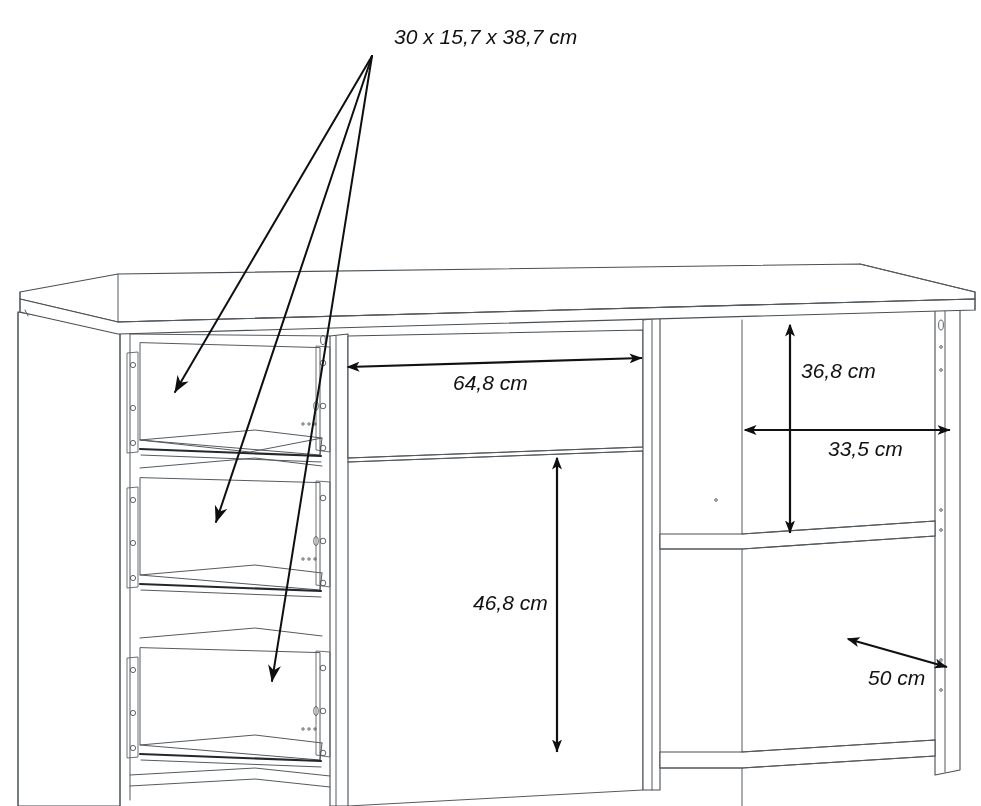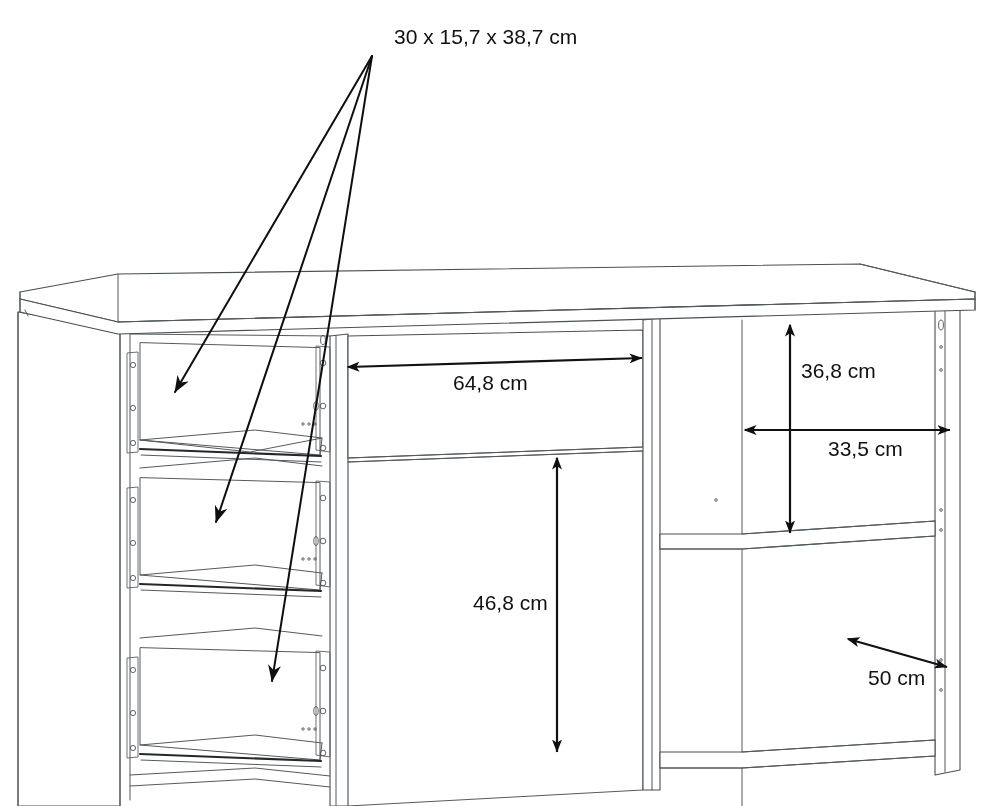--- a/index.html
+++ b/index.html
@@ -14,20 +14,21 @@
     font-family: "Liberation Sans", sans-serif;
     overflow: hidden;
     position: relative;
   }
   #drawing-root {
     position: absolute;
     top: 0;
     left: 0;
     width: 981px;
     height: 806px;
+    font-style: italic;
   }
   svg.drawing {
     display: block;
     width: 981px;
     height: 806px;
     background: #ffffff;
   }
   .dim-text {
     font-family: "Liberation Sans", sans-serif;
     font-size: 21px;

